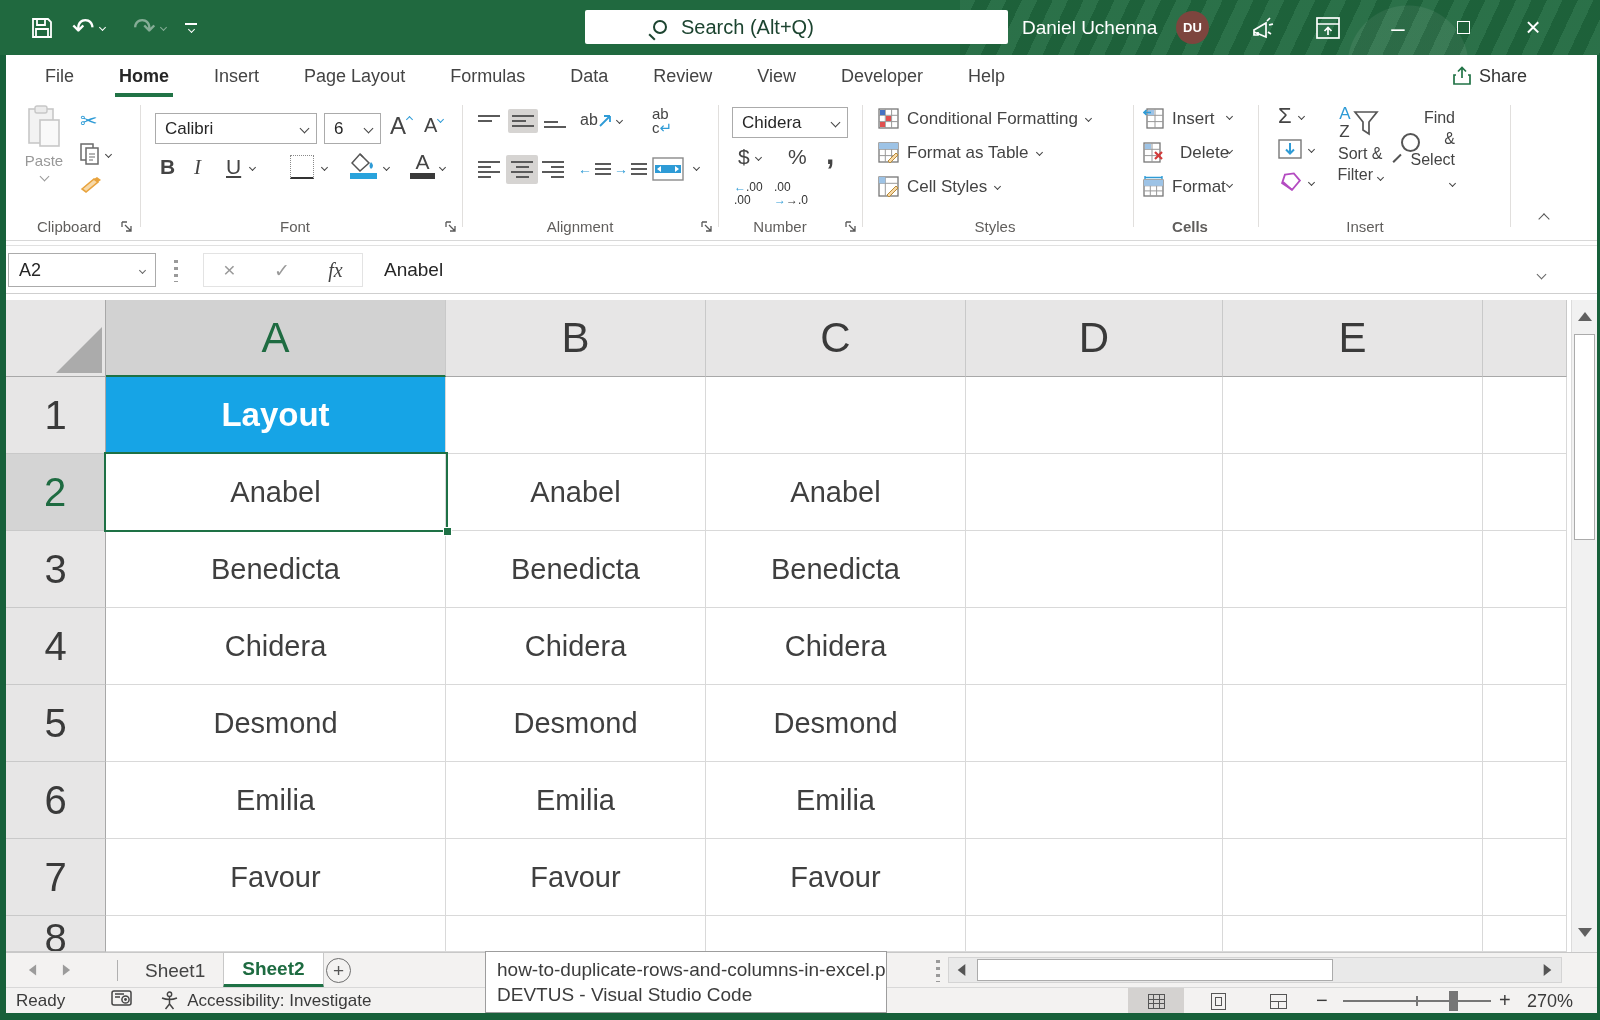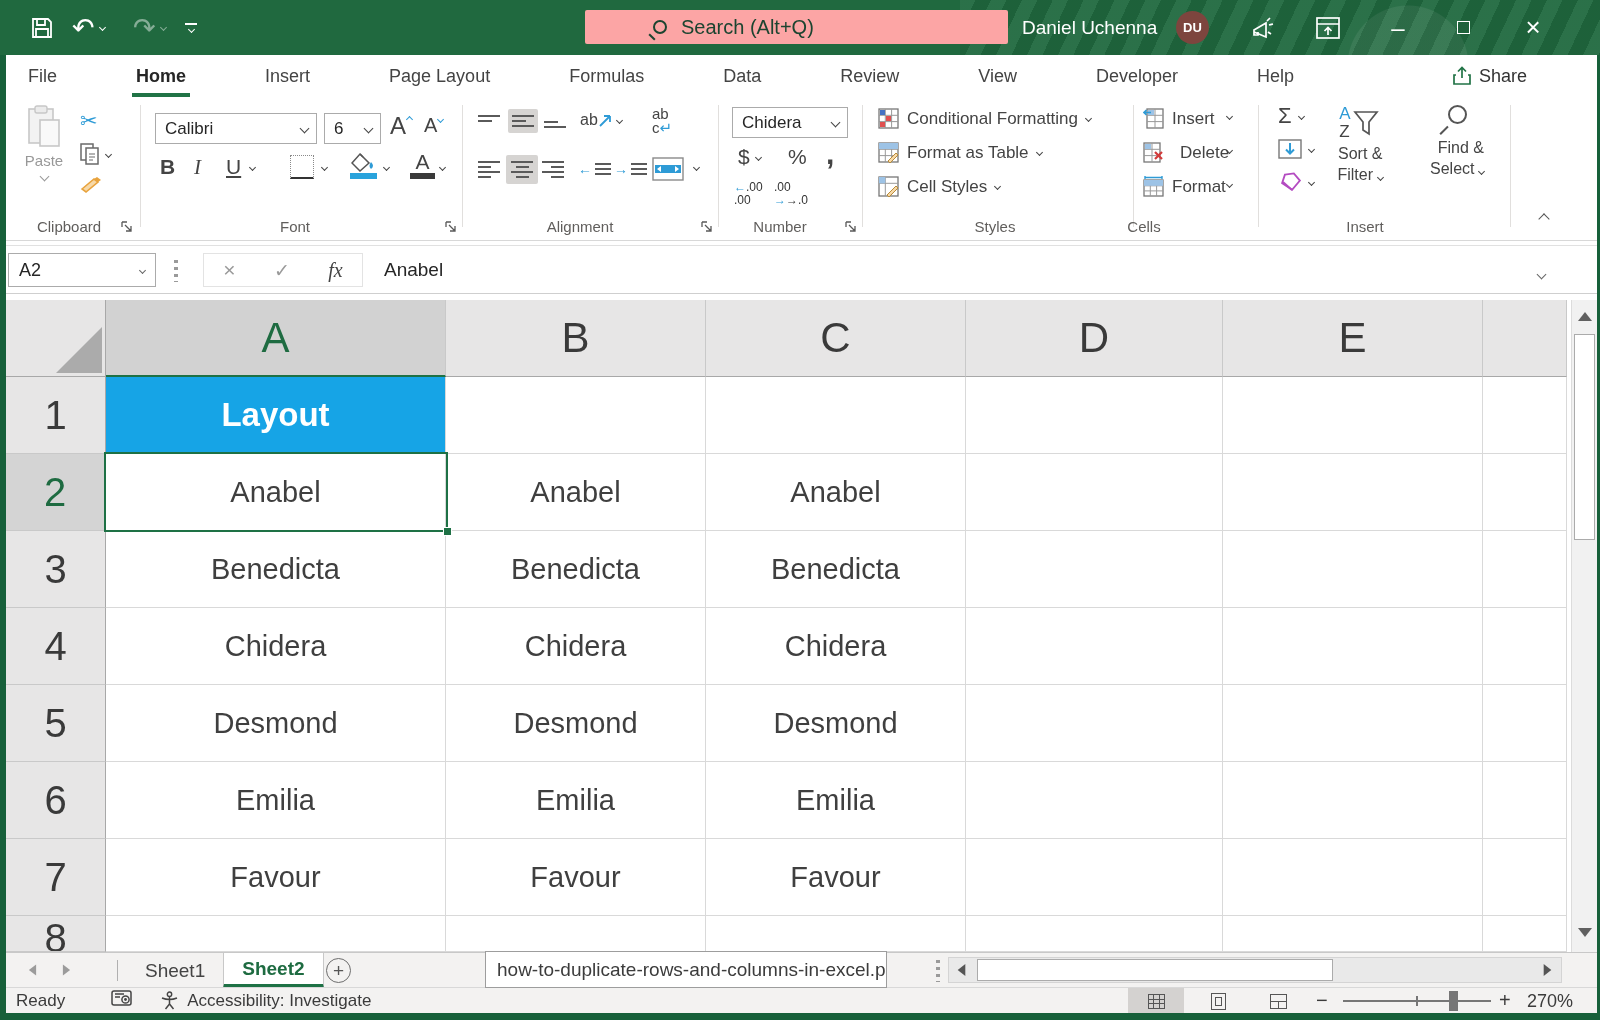--- a/index.html
+++ b/index.html
@@ -11,21 +11,21 @@
   #titlebar { left:0; top:0; width:1600px; height:55px; background:#20693F; color:#fff; }
   #titlebar .pattern { right:0; top:0; width:640px; height:55px;
     background:
       repeating-linear-gradient(115deg, rgba(255,255,255,.05) 0 14px, rgba(0,0,0,.08) 14px 28px),
       radial-gradient(circle at 70% 120%, rgba(255,255,255,.07) 0 60px, transparent 61px);
   }
   .qat-btn { top:0; height:55px; display:flex; align-items:center; color:#fff; }
   .chev { display:inline-block; width:7px; height:7px; border-right:1.6px solid currentColor; border-bottom:1.6px solid currentColor; transform:rotate(45deg); }
   .chev.up { transform:rotate(-135deg); }
   #win-title { left:300px; top:0; width:260px; height:55px; display:flex; align-items:center; justify-content:center; font-size:20px; letter-spacing:.3px; }
-  #search-box { left:585px; top:10px; width:423px; height:34px; background:#fca5a5; border-radius:2px; display:flex; align-items:center; color:#1C4430; font-size:20px; cursor:text; }
+  #search-box { left:585px; top:10px; width:423px; height:34px; background:#ffffff; border-radius:2px; display:flex; align-items:center; color:#1C4430; font-size:20px; cursor:text; }
   .mag { width:14px; height:14px; border:2px solid #1C4430; border-radius:50%; position:relative; display:inline-block; }
   .mag::after { content:""; position:absolute; width:2px; height:8px; background:#1C4430; transform:rotate(-45deg); left:-4px; top:11px; }
   #user-name { left:1022px; top:0; height:55px; display:flex; align-items:center; font-size:19px; }
   #avatar { left:1176px; top:11px; width:33px; height:33px; border-radius:50%; background:#7D453E; color:#fff; font-size:13px; font-weight:bold; display:flex; align-items:center; justify-content:center; }
   .title-icon { top:0; height:55px; width:40px; display:flex; align-items:center; justify-content:center; }
   #btn-max .box { width:13px; height:13px; border:1.6px solid #fff; }
   #btn-min { font-size:24px; }
   #btn-close { font-size:26px; font-weight:300; }
 
   
@@ -149,21 +149,21 @@
         <path d="M1 7 h22 M12 18 v-7 M8.5 14 l3.5 -3.5 3.5 3.5" fill="none" stroke="#fff" stroke-width="1.7"></path>
       </svg>
   </div>
   <div id="btn-min" class="title-icon abs" style="left:1378px;">–</div>
   <div id="btn-max" class="title-icon abs" style="left:1443px;">
       <span class="box"></span>
     </div>
   <div id="btn-close" class="title-icon abs" style="left:1513px;">×</div>
 </div>
 
-<div id="tabrow" class="abs" style="padding-left:24px;gap:34px;">
+<div id="tabrow" class="abs" style="padding-left:41px;">
     <div class="rtab">File</div>
     <div class="rtab active">Home</div>
     <div class="rtab">Insert</div>
     <div class="rtab">Page Layout</div>
     <div class="rtab">Formulas</div>
     <div class="rtab">Data</div>
     <div class="rtab">Review</div>
     <div class="rtab">View</div>
     <div class="rtab">Developer</div>
     <div class="rtab">Help</div>
@@ -440,21 +440,21 @@
         <rect x="1" y="4" width="19" height="16" fill="#fff" stroke="#777" stroke-width="1.3"></rect>
         <path d="M1 9.8 h19 M1 14.9 h19 M7.3 4 v16 M13.6 4 v16" stroke="#999" stroke-width="1"></path>
         <rect x="1" y="4" width="19" height="5.8" fill="#9DC3E6"></rect>
         <path d="M2 1.5 h17 M2 0 v3 M19 0 v3" stroke="#2e9bd6" stroke-width="1.4"></path>
       </svg>
     <span>Format</span>
   </div>
   <div class="rbtn" style="left:1227px; top:85px;">
       <span class="chev" style="width:5px;height:5px;"></span>
     </div>
-  <div class="glabel" style="left:1089px; width:110px;">Cells</div>
+  <div class="glabel" style="left:1135px; width:110px;font-weight:bold;">Cells</div>
 
   <div class="rbtn" style="left:1278px; top:6px; font-size:22px; gap:7px;">
       <span>Σ</span>
       <span class="chev" style="width:5px;height:5px;"></span>
     </div>
   <div class="rbtn" style="left:1278px; top:42px; gap:7px;">
     <svg width="24" height="20" viewBox="0 0 24 20">
         <rect x="1" y="1" width="22" height="18" fill="#fff" stroke="#777" stroke-width="1.4"></rect>
         <path d="M12 4 v10 M8 10.5 l4 4 4 -4" stroke="#2e9bd6" stroke-width="2" fill="none"></path>
       </svg>
@@ -472,21 +472,21 @@
       <span style="display:flex;flex-direction:column;font-size:17px;line-height:18px;">
           <span class="blue">A</span>
           <span>Z</span>
         </span>
       <svg width="30" height="30" viewBox="0 0 30 30">
           <path d="M4 4 h22 l-8 10 v12 l-6 -4 v-8 z" fill="#fff" stroke="#555" stroke-width="1.7"></path>
         </svg>
     </span>
     <span class="two-line" style="margin-top:2px;"><span>Sort &amp;</span><br><span>Filter</span> <span class="chev" style="width:5px;height:5px;"></span></span>
   </div>
-  <div class="rbtn" style="left:1395px; top:8px; width:60px; flex-direction:column;margin-left:32px;">
+  <div class="rbtn" style="left:1395px; top:8px; width:60px; flex-direction:row;">
     <span style="width:30px;height:30px;position:relative;display:block;">
       <span style="position:absolute;left:6px;top:0;width:19px;height:19px;border:2px solid #555;border-radius:50%;"></span>
       <span style="position:absolute;left:1px;top:20px;width:2.4px;height:11px;background:#555;transform:rotate(45deg);"></span>
     </span>
     <span class="two-line" style="margin-top:2px;"><span>Find &amp;</span><br><span>Select</span> <span class="chev" style="width:5px;height:5px;"></span></span>
   </div>
   <div class="glabel" style="left:1310px; width:110px;">Insert</div>
   <div class="rbtn" style="left:1540px; top:118px;">
       <span class="chev up" style="width:8px;height:8px;color:#555;"></span>
     </div>
@@ -645,17 +645,18 @@
   <span class="abs" style="left:1316px; top:1px; font-size:20px; cursor:pointer;">−</span>
   <div id="zoomtrack"></div>
   <div id="zoomtick"></div>
   <div id="zoomthumb"></div>
   <span class="abs" style="left:1499px; top:1px; font-size:20px; cursor:pointer;">+</span>
   <span class="abs" style="left:1527px; top:3px; font-size:18px; cursor:pointer;">270%</span>
 </div>
 
 <div id="tooltip" class="abs">
   <div>how-to-duplicate-rows-and-columns-in-excel.php -</div>
+  <div>DEVTUS - Visual Studio Code</div>
 </div>
 
 <div class="frame abs" style="left:0; top:55px; width:6px; height:965px;"></div>
 <div class="frame abs" style="left:1597px; top:55px; width:3px; height:965px;"></div>
 <div class="frame abs" style="left:0; top:1013px; width:1600px; height:7px;"></div>
 
 </body></html>

